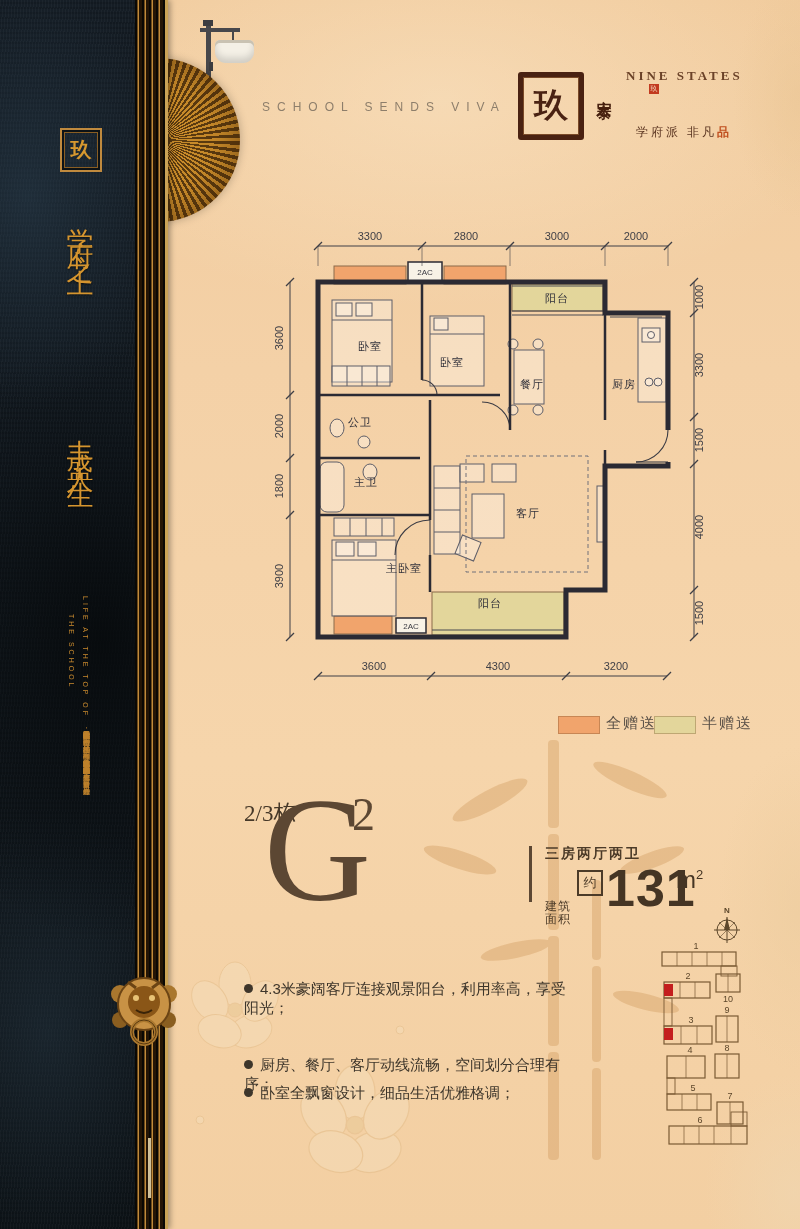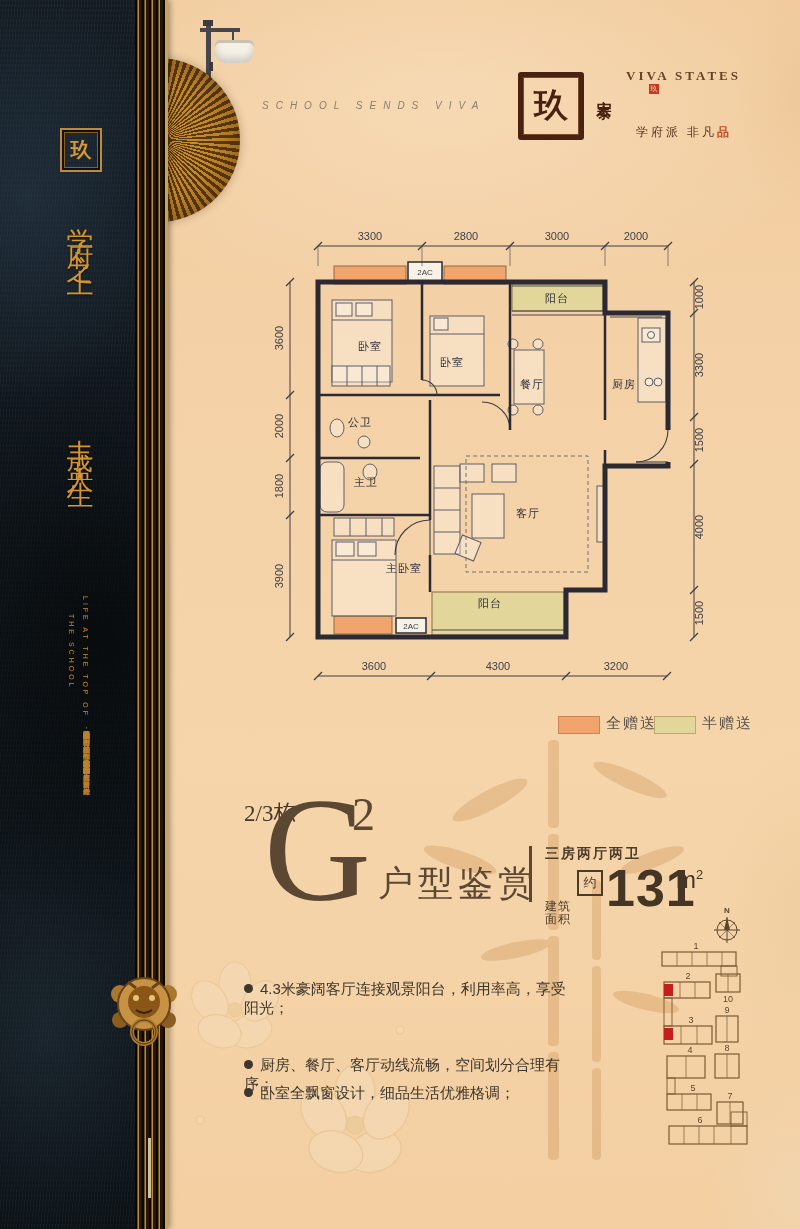--- a/index.html
+++ b/index.html
@@ -34,21 +34,21 @@
   .disclaimer{left:58px;top:726px;height:352px;width:36px;font-size:7px;line-height:15px;color:#c8882e;opacity:.95;}
   
   .lamp-pole{left:206px;top:26px;width:5px;height:70px;background:#47474b;z-index:3;}
   .lamp-arm{left:200px;top:28px;width:40px;height:4px;background:#47474b;z-index:3;}
   .lamp-finial{left:203px;top:20px;width:10px;height:6px;background:#3c3c40;z-index:3;}
   .lamp-hanger{left:232px;top:32px;width:2px;height:10px;background:#47474b;z-index:3;}
   .lamp-tick{left:209px;top:62px;width:4px;height:9px;background:#3c3c40;z-index:3;}
   .lamp-shade{left:215px;top:40px;width:39px;height:23px;background:#f4f0e6;border-radius:5px 5px 11px 11px;z-index:3;
     box-shadow:inset 0 3px 0 #c9c2b2, inset 0 -5px 7px rgba(0,0,0,.15);}
   
-  .school-en{left:262px;top:100px;font-size:10px;letter-spacing:7px;color:#8d7e6b;z-index:3;font-style:italic;}
+  .school-en{left:262px;top:100px;font-size:12px;letter-spacing:7px;color:#8d7e6b;z-index:3;}
   .logo-seal{left:518px;top:72px;width:56px;height:58px;border:5px solid #4a2212;border-radius:3px;z-index:3;
     display:flex;align-items:center;justify-content:center;box-shadow:inset 0 0 0 1px #7a4a28;}
   .logo-seal span{font-size:34px;color:#4a2212;font-weight:bold;font-family:"Liberation Serif",serif;}
   .logo-en{left:626px;top:68px;font-size:13px;letter-spacing:3px;color:#6b4228;font-weight:bold;font-family:"Liberation Serif",serif;z-index:3;}
   .logo-prefix{left:594px;top:88px;writing-mode:vertical-rl;font-size:15px;letter-spacing:5px;color:#47200f;font-weight:bold;z-index:3;font-family:"Liberation Serif",serif;}
   .logo-cn{left:616px;top:80px;font-size:40px;font-weight:bold;font-family:"Liberation Serif",serif;z-index:3;
     background:linear-gradient(90deg,#53250f,#8a3c14 60%,#c05a1a);-webkit-background-clip:text;background-clip:text;color:transparent;letter-spacing:2px;}
   .logo-miniseal{left:649px;top:84px;width:10px;height:10px;background:#c23a1f;color:#f6e2c8;font-size:7px;line-height:10px;text-align:center;z-index:4;}
   .logo-tagline{left:636px;top:124px;font-size:12px;letter-spacing:3px;color:#5a3420;z-index:3;font-family:"Liberation Serif",serif;}
   .logo-tagline b{color:#c05020;}
@@ -163,21 +163,21 @@
       <path d="M22,14 L30,20 M54,14 L46,20" stroke="#6b4414" stroke-width="3"></path>
       <circle cx="38" cy="64" r="12" fill="none" stroke="#a9772e" stroke-width="4"></circle>
       <circle cx="38" cy="64" r="12" fill="none" stroke="#5a3a10" stroke-width="1"></circle>
     </g>
   </svg>
 
   <div class="abs school-en">SCHOOL SENDS VIVA</div>
   <div class="abs logo-seal">
       <span>玖</span>
     </div>
-  <div class="abs logo-en">VIVA STATES</div>
+  <div class="abs logo-en">NINE STATES</div>
   <div class="abs logo-prefix">宏泰</div>
   <div class="abs logo-miniseal">玖</div>
   <div class="abs logo-tagline"><span>学府派 非凡</span><b>品</b></div>
 
   <svg class="abs" style="left:270px;top:222px;width:445px;height:470px;z-index:3" viewBox="270 222 445 470">
 
     <g stroke="#8a6a4a" stroke-width="1">
       <rect x="334" y="266" width="72" height="18" fill="#f1a46c"></rect>
       <rect x="444" y="266" width="62" height="18" fill="#f1a46c"></rect>
       <rect x="334" y="616" width="58" height="18" fill="#f1a46c"></rect>
@@ -342,21 +342,20 @@
   </svg>
 
   <div class="abs legend-swatch" style="left:558px;background:#f1a46c;"></div>
   <div class="abs legend-label" style="left:606px;">全赠送</div>
   <div class="abs legend-swatch" style="left:654px;background:#e3d69b;"></div>
   <div class="abs legend-label" style="left:702px;">半赠送</div>
 
   <div class="abs blk">2/3栋</div>
   <div class="abs gletter">G</div>
   <div class="abs gsup">2</div>
-  <div class="abs gsuffix">户型鉴赏</div>
   <div class="abs tdivider"></div>
   <div class="abs layout-line">三房两厅两卫</div>
   <div class="abs area-lbl">
     <div>建筑</div>
     <div>面积</div>
   </div>
   <div class="abs approx-box">约</div>
   <div class="abs area-val">131</div>
   <div class="abs area-unit"><span>m</span><sup>2</sup></div>
 

